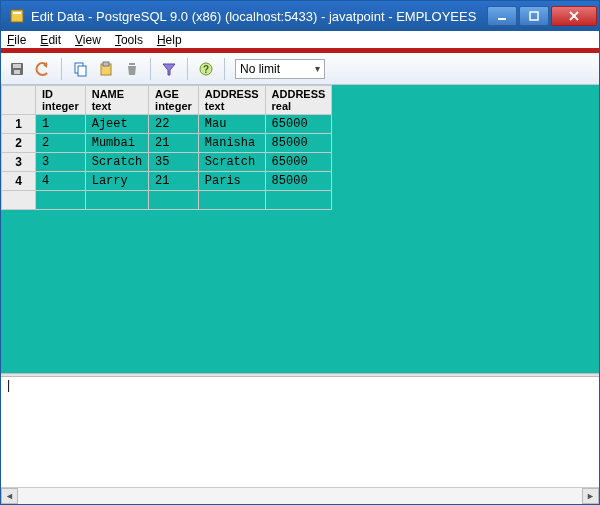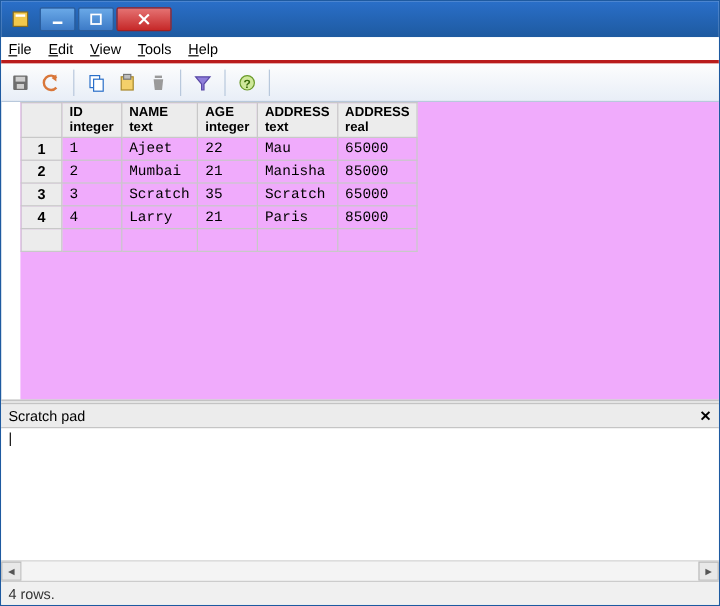--- a/index.html
+++ b/index.html
@@ -6,31 +6,31 @@
 body { font-family: "Segoe UI", Tahoma, sans-serif; font-size: 12px; background: #fff; width: 600px; height: 505px; overflow: hidden; }
 
 .window { width: 600px; height: 505px; border: 1px solid #1e5aa0; display: flex; flex-direction: column; background: #fff; }
 .titlebar { height: 30px; background: linear-gradient(to bottom, #2a6fc9, #1e5aa0); display: flex; align-items: center; padding: 0 2px; color: #fff; }
 .titlebar-icon { width: 16px; height: 16px; margin: 0 6px; }
 .titlebar-text { flex: 1; font-size: 13px; }
 .win-btns { display: flex; }
 .win-btn { width: 30px; height: 20px; margin-left: 2px; background: linear-gradient(to bottom,#6aa9e8,#3d7bc7); border: 1px solid #2c5d9a; border-radius: 2px; display: flex; align-items: center; justify-content: center; color: #fff; font-size: 11px; cursor: default; }
 .win-btn.close { width: 46px; background: linear-gradient(to bottom,#e57373,#c62828); border-color: #a02020; }
 
-.menubar { height: 22px; background: #fff; display: flex; align-items: center; padding: 0 6px; gap: 14px; border-bottom: 3px solid #b91c1c; }
+.menubar { height: 22px; background: #fff; display: flex; align-items: center; padding: 0 6px; gap: 14px; border-bottom: 5px solid #b91c1c; }
 .menu-item { cursor: default; }
 .menu-item u { text-decoration: underline; }
 
 .toolbar { height: 32px; background: linear-gradient(to bottom,#fdfdfd,#e8eef7); border-bottom: 1px solid #b8c8dc; display: flex; align-items: center; padding: 0 4px; gap: 2px; }
 .tb-btn { width: 24px; height: 24px; display: flex; align-items: center; justify-content: center; border-radius: 2px; cursor: default; }
 .tb-sep { width: 1px; height: 22px; background: #b8c8dc; margin: 0 4px; }
 .limit-select { margin-left: 4px; height: 20px; font-size: 12px; border: 1px solid #aaa; background: #fff; padding: 0 18px 0 4px; position: relative; display: inline-flex; align-items: center; min-width: 90px; }
 .limit-select::after { content: "▾"; position: absolute; right: 4px; font-size: 10px; color: #444; }
 
-.grid-area { flex: 1; overflow: auto; background: #f0abfc; margin-left: 16px; }
+.grid-area { flex: 1; overflow: auto; background: #14b8a6; }
 table.data { border-collapse: collapse; font-family: "Courier New", monospace; font-size: 12px; }
 table.data th, table.data td { border: 1px solid #c8c8c8; padding: 2px 6px; text-align: left; }
 table.data th { background: #ececec; font-weight: bold; font-family: "Segoe UI", Tahoma, sans-serif; font-size: 11px; }
 table.data th .sub { display: block; font-weight: bold; }
 table.data .rowhdr { background: #ececec; font-weight: bold; text-align: center; font-family: "Segoe UI", Tahoma, sans-serif; width: 34px; }
 table.data th.corner { background: #ececec; }
 
 .splitter { height: 4px; background: #e4e4e4; border-top: 1px solid #bbb; border-bottom: 1px solid #bbb; cursor: row-resize; }
 .scratch-header { height: 20px; background: #ececec; border-bottom: 1px solid #bbb; display: flex; align-items: center; padding: 0 6px; font-size: 12px; }
 .scratch-header .x { margin-left: auto; font-weight: bold; cursor: default; font-family: Arial; }
@@ -49,20 +49,21 @@
 
 <div class="window">
 
   <div class="titlebar">
     <span class="titlebar-icon">
       <svg width="16" height="16">
           <rect x="2" y="2" width="12" height="12" fill="#f2c84b" stroke="#8a6d1e"></rect>
           <rect x="4" y="4" width="8" height="2" fill="#fff"></rect>
         </svg>
     </span>
+    <span class="titlebar-text">Edit Data - PostgreSQL 9.0 (x86) (localhost:5433) - javatpoint - EMPLOYEES</span>
     <div class="win-btns">
       <div class="win-btn">
           <svg width="10" height="10">
             <line x1="1" y1="8" x2="9" y2="8" stroke="#fff" stroke-width="2"></line>
           </svg>
         </div>
       <div class="win-btn">
           <svg width="10" height="10">
             <rect x="1" y="1" width="8" height="8" fill="none" stroke="#fff" stroke-width="1.5"></rect>
           </svg>
@@ -124,20 +125,23 @@
         </svg>
       </div>
     <div class="tb-sep"></div>
     <div class="tb-btn">
         <svg width="16" height="16">
           <circle cx="8" cy="8" r="6" fill="#cfe89a" stroke="#6a9a2a"></circle>
           <text x="8" y="12" text-anchor="middle" font-size="10" fill="#3a6a0a" font-family="Arial" font-weight="bold">?</text>
         </svg>
       </div>
     <div class="tb-sep"></div>
+    <div class="limit-select">
+        <span>No limit</span>
+      </div>
   </div>
 
   <div class="grid-area">
     <table class="data" id="data-table">
       <thead>
           <tr id="header-row">
             <th class="corner"></th>
             <th>
               <span class="sub">ID</span>
               <span class="sub">integer</span>
@@ -200,29 +204,22 @@
             <td>&nbsp;</td>
             <td>&nbsp;</td>
             <td>&nbsp;</td>
           </tr>
         </tbody>
     </table>
   </div>
 
   <div class="splitter"></div>
 
-  <div class="scratch-header">
-    <span>Scratch pad</span>
-    <span class="x">✕</span>
-  </div>
   <div class="scratch-body"><span></span>|</div>
 
   <div class="hscroll">
     <div class="arrow">◄</div>
     <div class="track"></div>
     <div class="arrow">►</div>
   </div>
 
-  <div class="statusbar">
-    <span>4 rows.</span>
-  </div>
 
 </div>
 
 </body></html>

